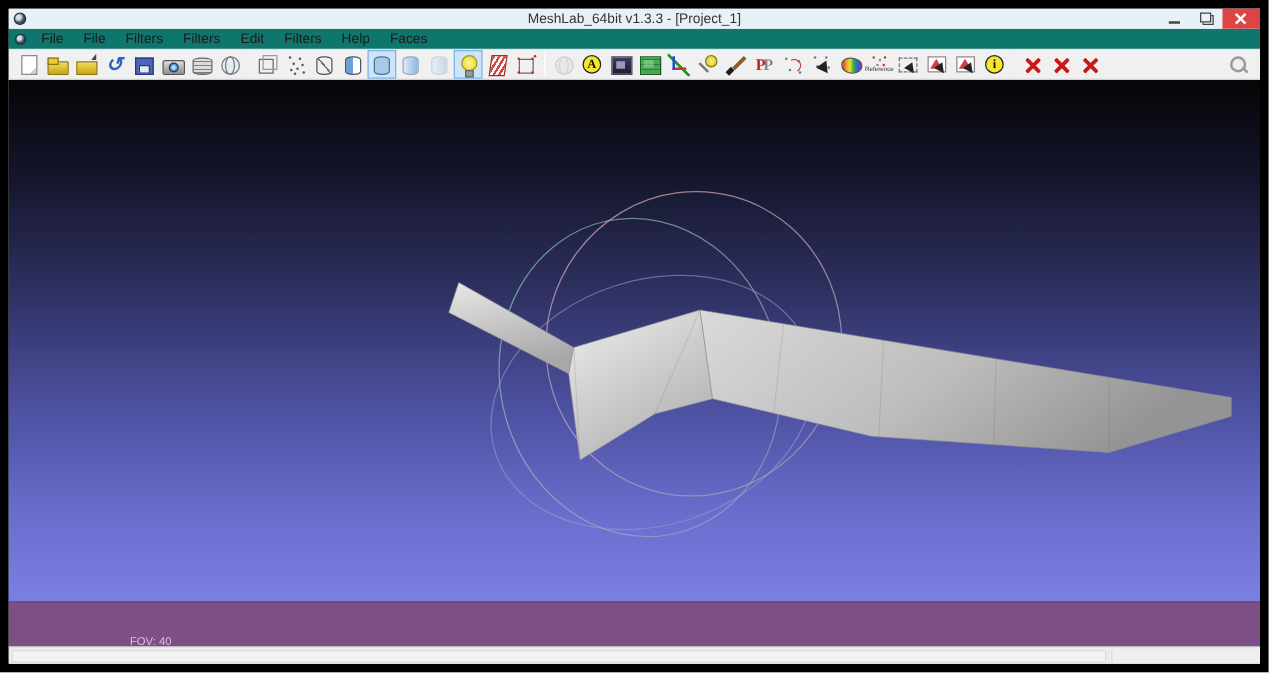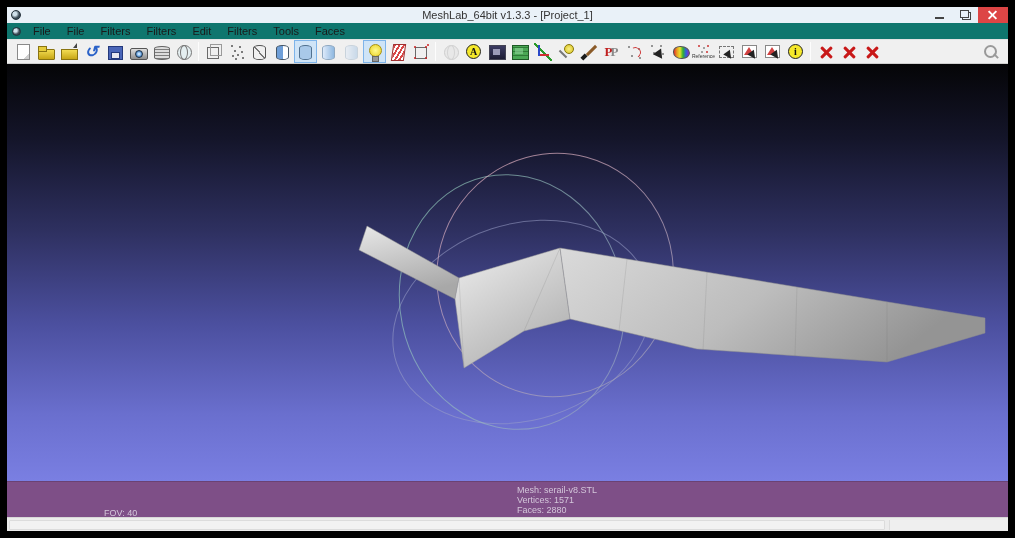--- a/index.html
+++ b/index.html
@@ -215,21 +215,21 @@
   </div>
 
   <div class="menubar">
     <span class="logo"></span>
   <span class="menu-item">File</span>
       <span class="menu-item">File</span>
       <span class="menu-item">Filters</span>
       <span class="menu-item">Filters</span>
       <span class="menu-item">Edit</span>
       <span class="menu-item">Filters</span>
-      <span class="menu-item">Tools</span>
+      <span class="menu-item">Help</span>
       <span class="menu-item">Faces</span>
     </div>
 
   <div class="toolbar">
       <button class="tb">
         <i class="ic ic-page"></i>
       </button>
       <button class="tb">
         <i class="ic ic-folder"></i>
       </button>
@@ -404,25 +404,20 @@
         </g>
       </g>
     </svg>
   </div>
 
   <div class="statusbar">
     <div class="fov-block">
       <div>FOV: 40</div>
       
     </div>
-    <div class="mesh-block">
-      <div>Mesh: serail-v8.STL</div>
-      <div>Vertices: 1571</div>
-      <div>Faces: 2880</div>
-    </div>
   </div>
 
   <div class="bottomstrip">
     <div class="bpanel"></div>
     <div class="bpanel2"></div>
   </div>
 
 </div>
 
 </body></html>

